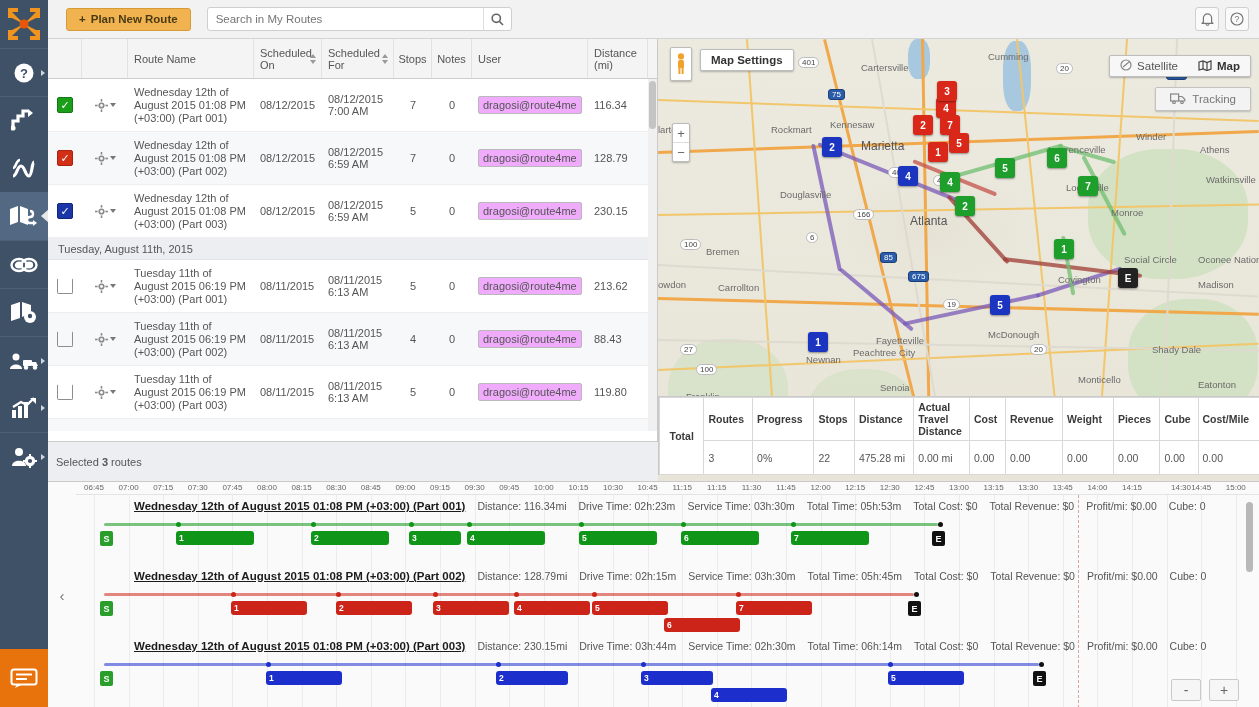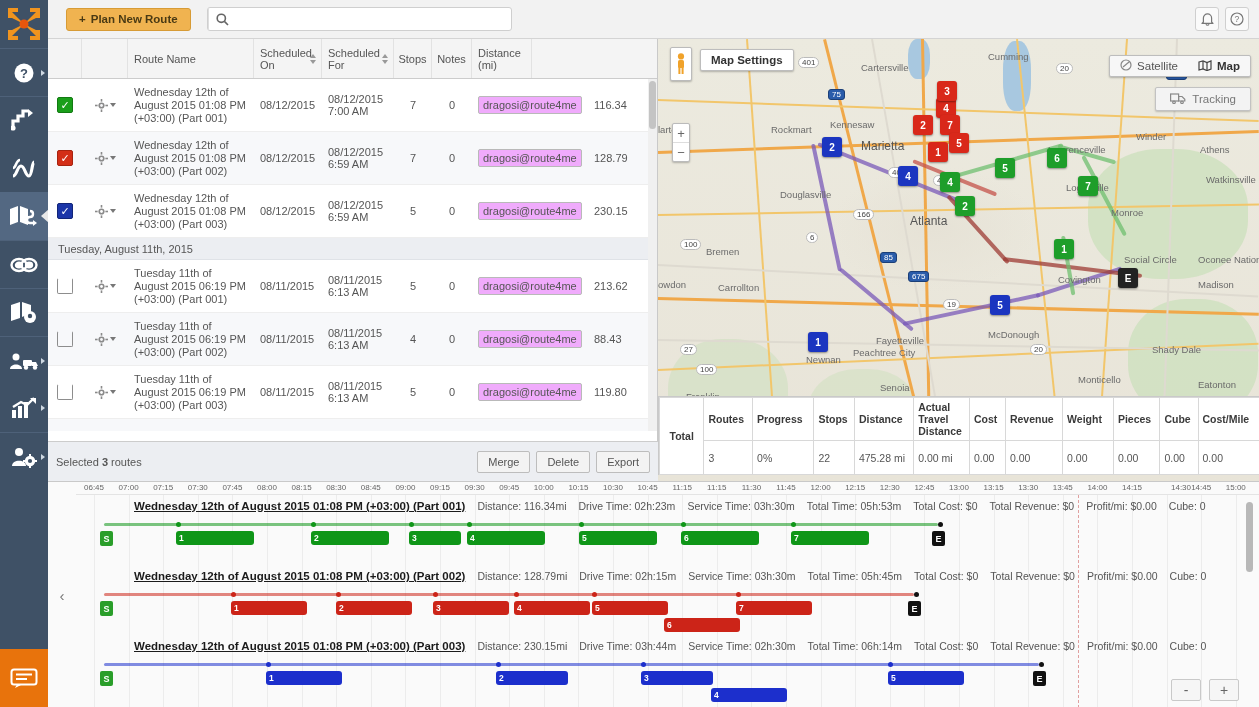--- a/index.html
+++ b/index.html
@@ -302,20 +302,21 @@
       </svg>
     </div>
   </div>
 
   <div class="topbar">
     <div class="plan-btn">
       <span>+</span>
       <span>Plan New Route</span>
     </div>
     <div class="search-wrap">
+      <input value="" placeholder="Search in My Routes" style="">
       <div class="sbtn">
         <svg width="13" height="13" viewBox="0 0 13 13" fill="none" stroke="#666" stroke-width="1.6">
             <circle cx="5.3" cy="5.3" r="4.1"></circle>
             <line x1="8.4" y1="8.4" x2="12" y2="12"></line>
           </svg>
       </div>
     </div>
     <div class="top-right">
       <div class="circ-btn">
         <svg width="13" height="14" viewBox="0 0 13 14" fill="none" stroke="#777" stroke-width="1.2">
@@ -351,20 +352,23 @@
         <span class="sortico">
             <i class="up"></i>
             <i class="dn"></i>
           </span>
       </div>
       <div class="c col-stops">
           <span class="lbl">Stops</span>
         </div>
       <div class="c col-notes">
           <span class="lbl">Notes</span>
+        </div>
+      <div class="c col-user">
+          <span class="lbl">User</span>
         </div>
       <div class="c col-dist">
           <span class="lbl">Distance<br>(mi)</span>
         </div>
     </div>
 
     <div class="rt-body">
 
       <div class="rt-row">
         <div class="c col-cb">
@@ -557,25 +561,20 @@
 
     <div class="vscroll">
       <div class="thumb"></div>
     </div>
 
     <div class="rt-foot">
       <div class="sel">
         <span>Selected</span>
         <b>3</b>
         <span>routes</span>
-      </div>
-      <div class="btns">
-        <div class="sbtn2">Merge</div>
-        <div class="sbtn2">Delete</div>
-        <div class="sbtn2">Export</div>
       </div>
     </div>
   </div>
 
   <div class="map">
     <div class="map-bg"></div>
 
     <div class="green-area" style="left:430px;top:110px;width:160px;height:130px;"></div>
     <div class="green-area" style="left:470px;top:260px;width:130px;height:120px;"></div>
     <div class="green-area" style="left:10px;top:300px;width:120px;height:110px;opacity:.6;"></div>

